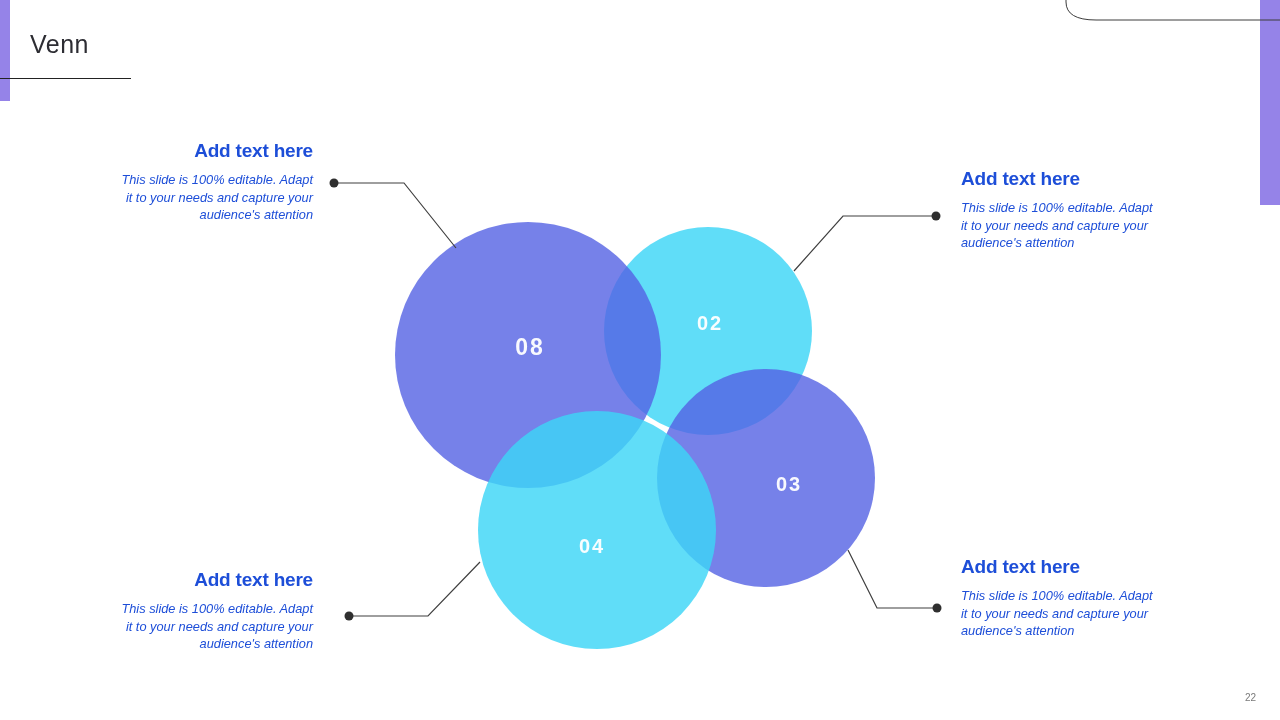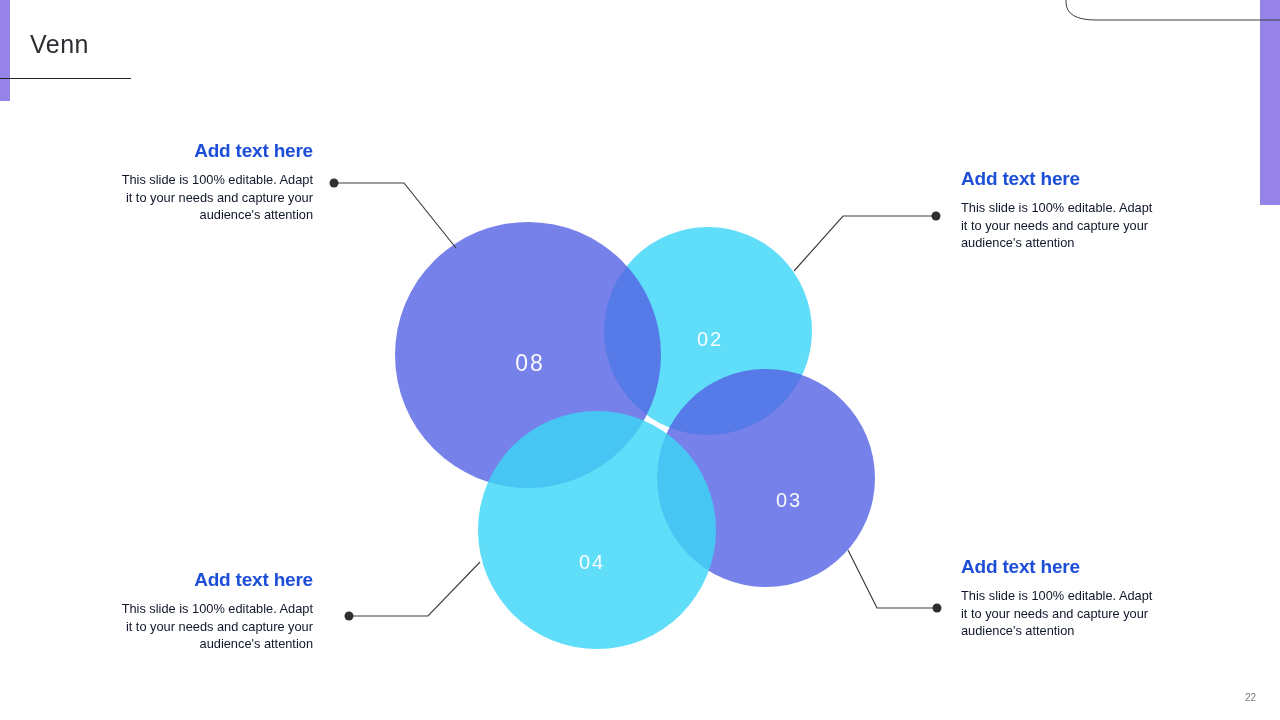--- a/index.html
+++ b/index.html
@@ -24,34 +24,34 @@
   
   .circle{position:absolute;border-radius:50%;}
   .c-purple{background:rgba(84,97,228,0.80);}
   .c-cyan{background:rgba(61,214,247,0.82);}
   .c1{left:395px;top:222px;width:266px;height:266px;}
   .c2{left:604px;top:227px;width:208px;height:208px;}
   .c3{left:657px;top:369px;width:218px;height:218px;}
   .c4{left:478px;top:411px;width:238px;height:238px;}
   .circle-label{
     position:absolute;transform:translate(-50%,-50%);
-    color:rgba(255,255,255,0.95);font-weight:400;letter-spacing:2px;margin-top:16px;
+    color:rgba(255,255,255,0.95);font-weight:700;letter-spacing:2px;
   }
   .l1{left:530px;top:347px;font-size:23px;}
   .l2{left:710px;top:323px;font-size:20px;}
   .l3{left:789px;top:484px;font-size:20px;}
   .l4{left:592px;top:546px;font-size:20px;}
   
   .callout{position:absolute;}
   .callout .heading{
     font-size:19px;font-weight:700;color:#1d4ed8;
     margin:0 0 9px 0;letter-spacing:-.2px;white-space:nowrap;
   }
   .callout .line{
-    font-size:12.8px;color:#0f172a;line-height:17.6px;white-space:nowrap;
+    font-size:12.8px;color:#1d4ed8;line-height:17.6px;white-space:nowrap;font-style:italic;
   }
   .co-tl{right:967px;top:140px;text-align:right;}
   .co-tr{left:961px;top:168px;text-align:left;}
   .co-bl{right:967px;top:569px;text-align:right;}
   .co-br{left:961px;top:556px;text-align:left;}
   
   .page-number{position:absolute;right:24px;top:692px;font-size:10px;color:#7a7a7a;}
 </style>
 </head>
 <body>

